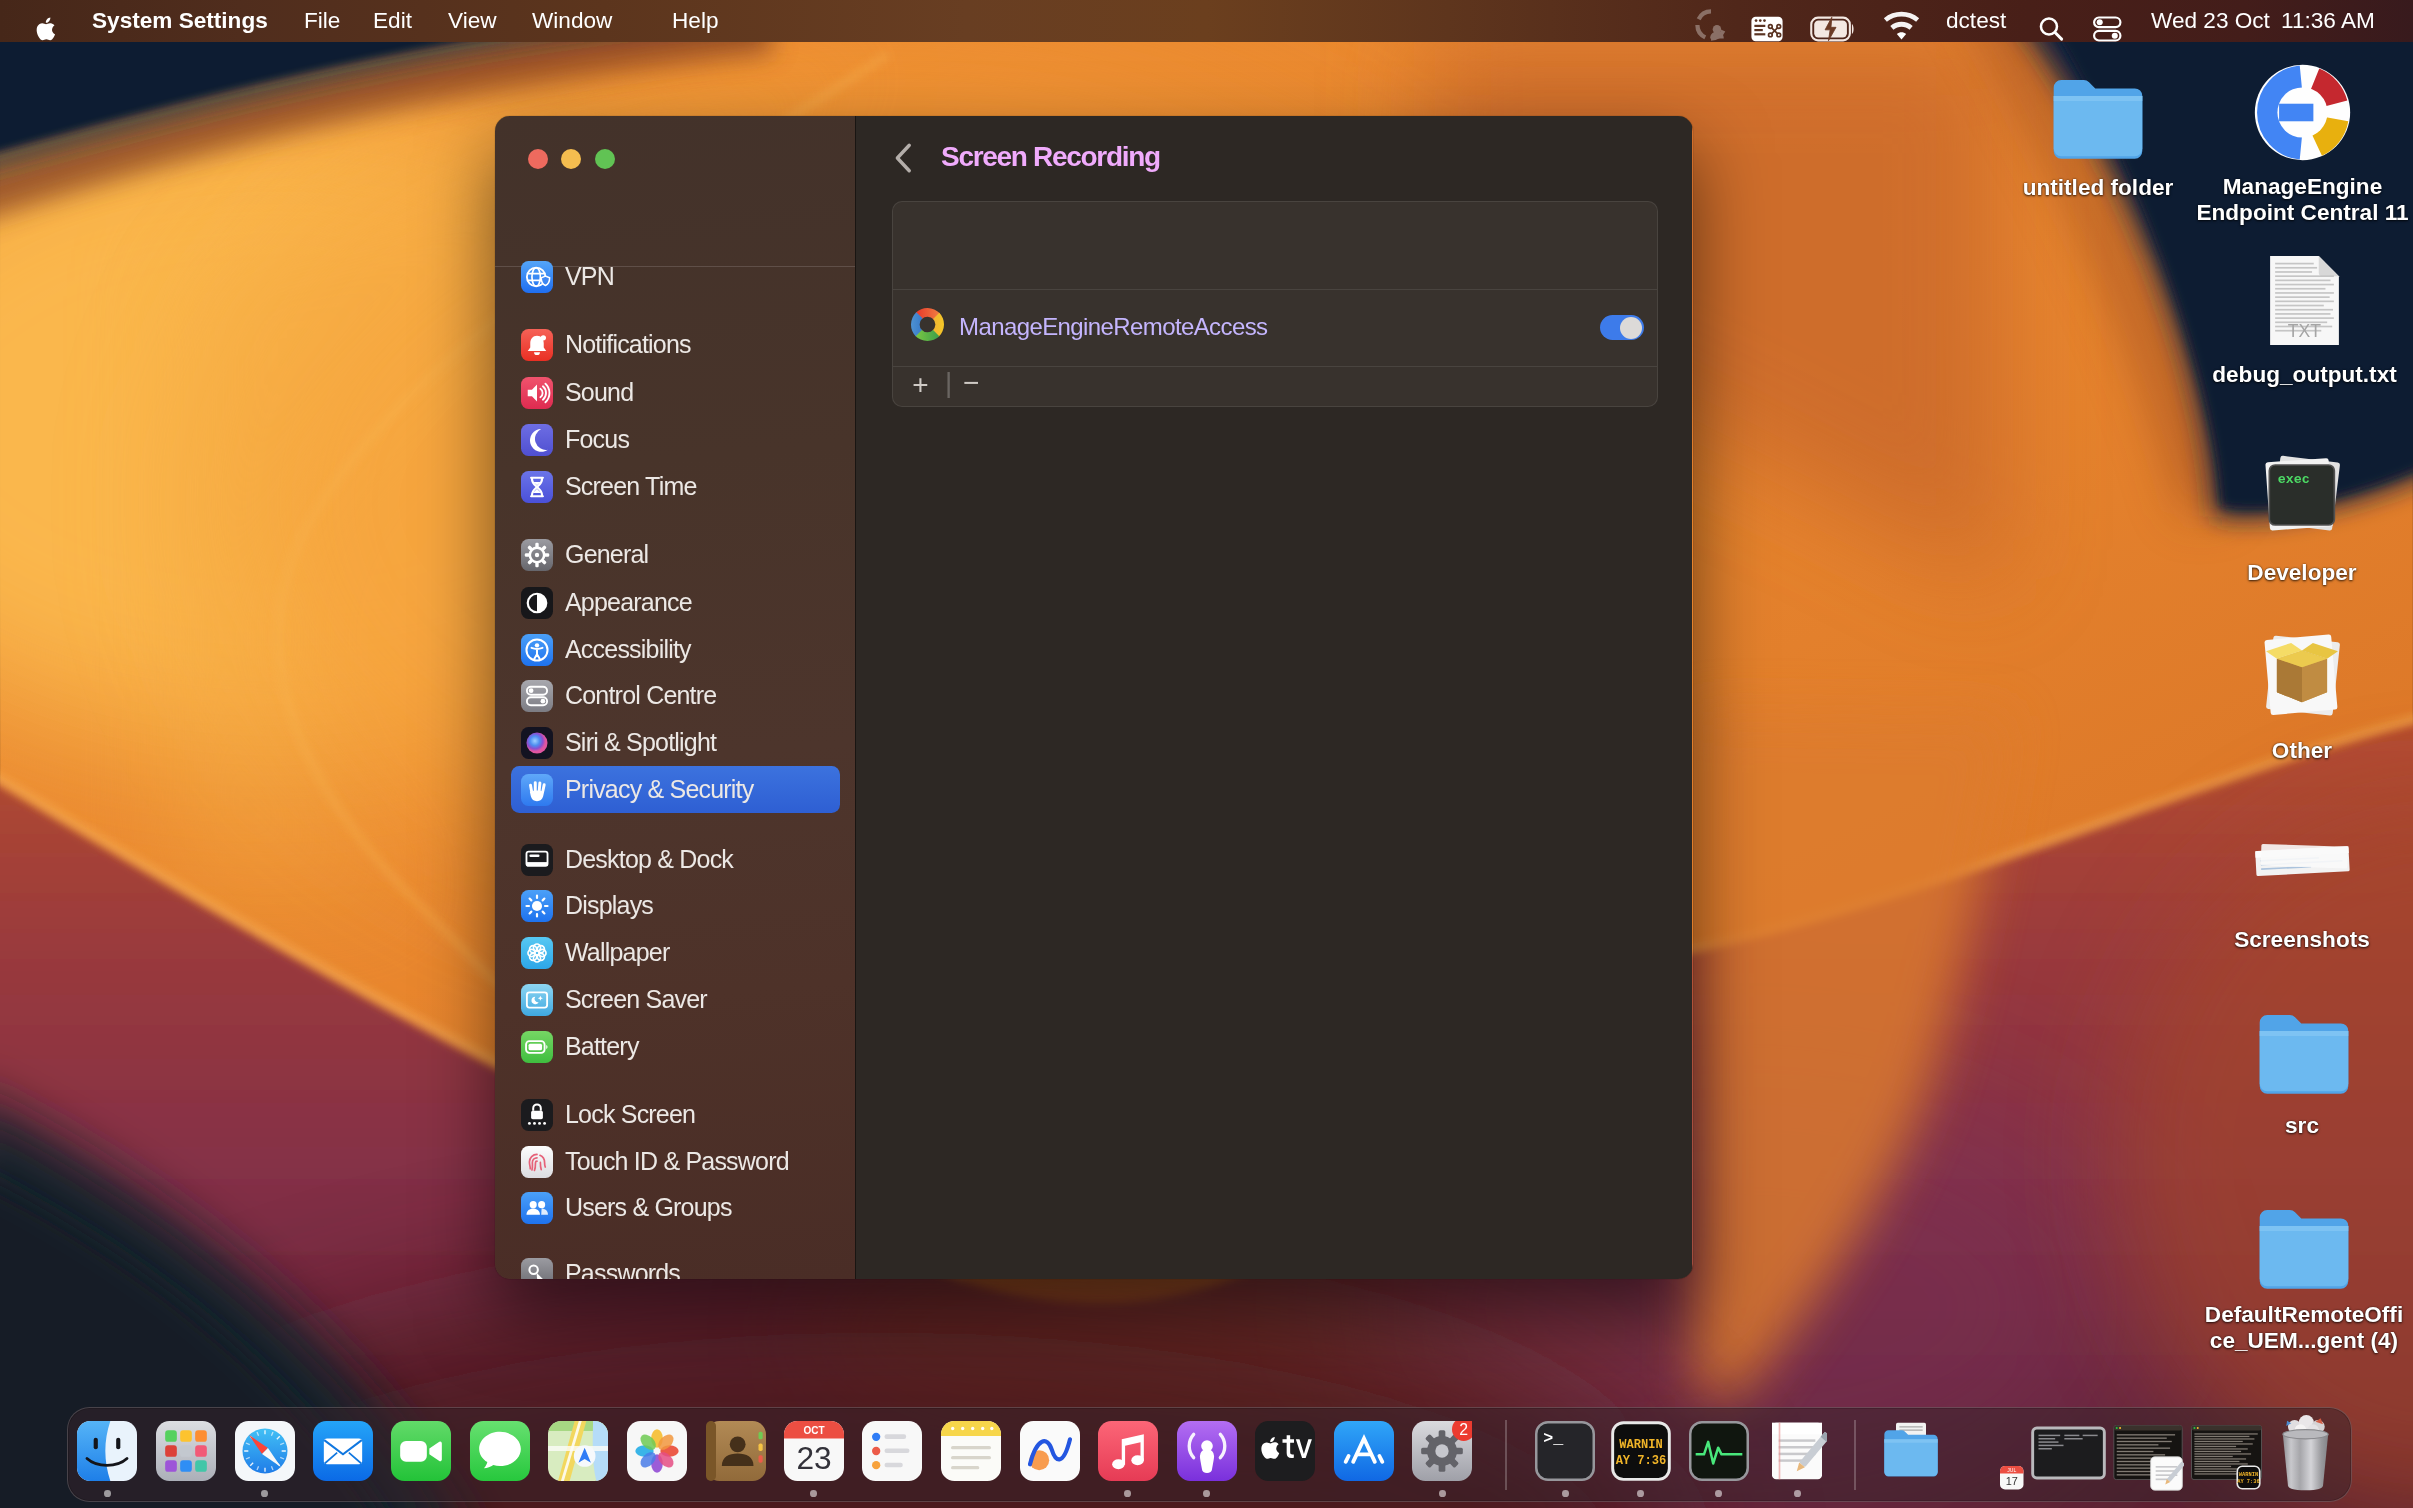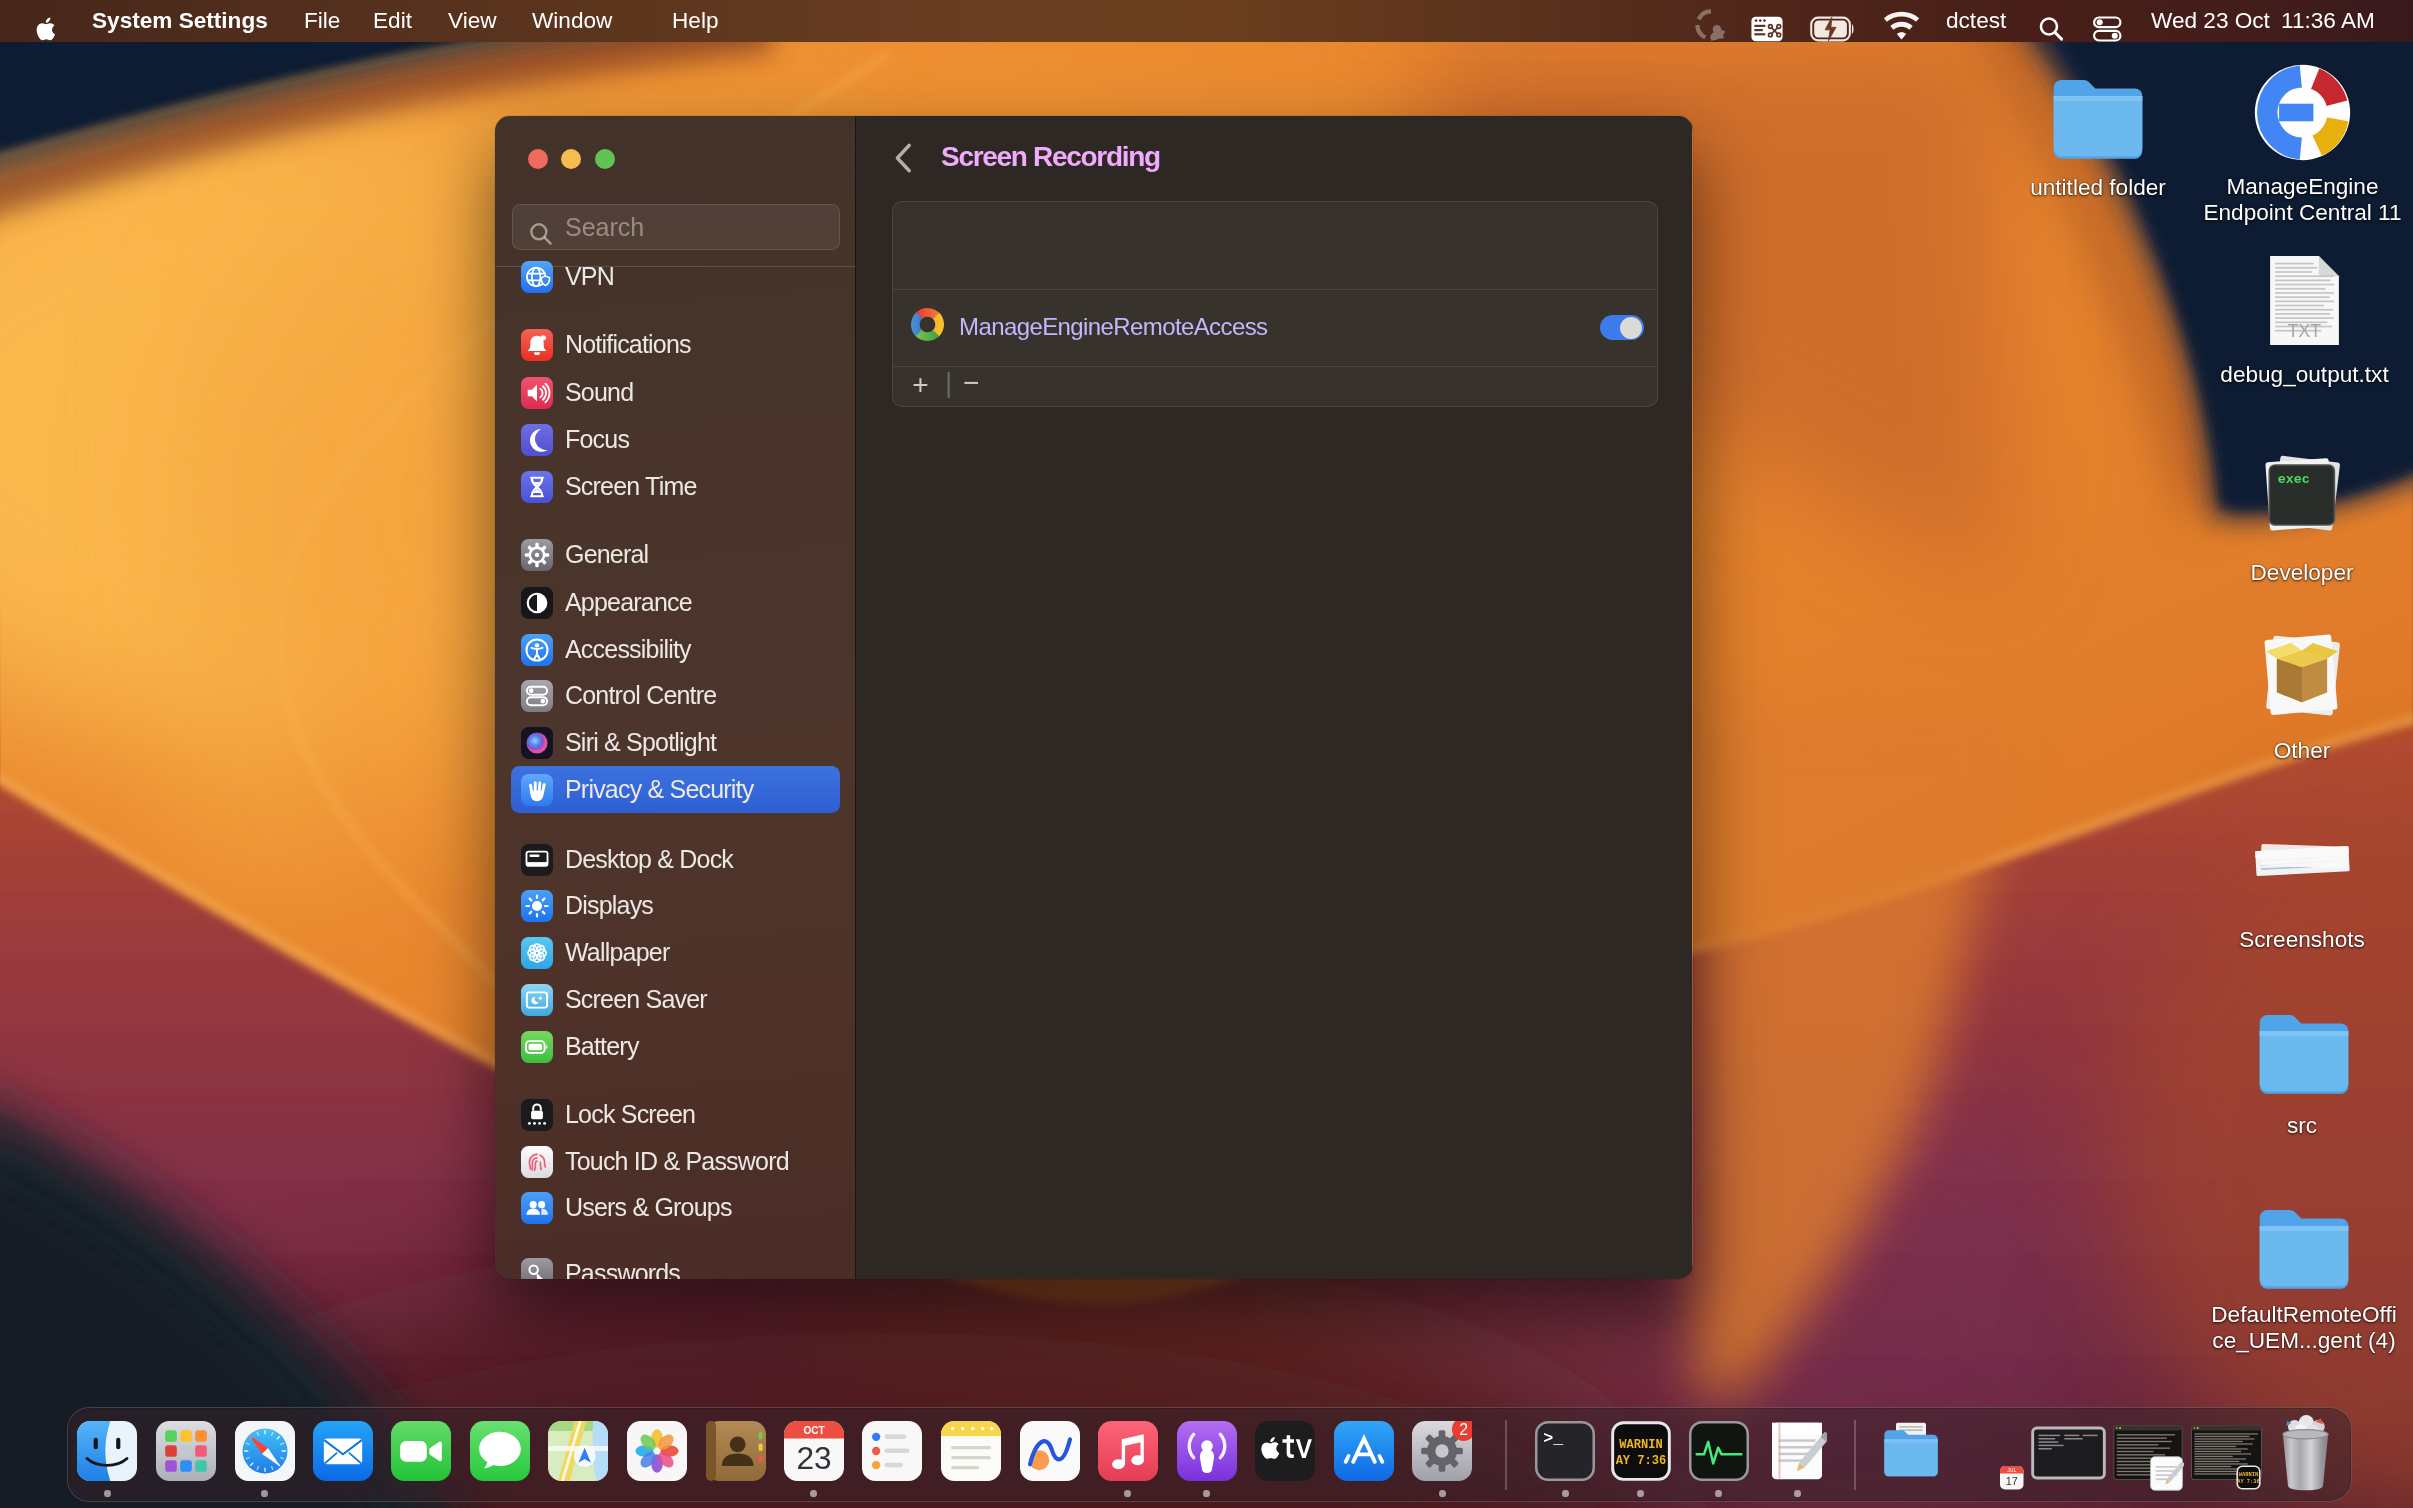--- a/index.html
+++ b/index.html
@@ -54,21 +54,21 @@
   #dock {
     position:absolute; left:67px; top:1407px; width:2285px; height:95px;
     border-radius:22.6px;
     background:rgba(54,35,43,0.52);
     border:0.8px solid rgba(255,255,255,0.16);
     box-shadow:inset 0 0 0 0.8px rgba(0,0,0,0.2);
   }
   .dk { position:absolute; top:1421px; width:60px; height:60px; }
   .dot { position:absolute; top:1490px; width:6.7px; height:6.7px; border-radius:50%; background:rgba(255,255,255,0.55); }
   .dlabel {
-    position:absolute; color:#fff; font-weight:normal; font-size:22.6px; line-height:26px;
+    position:absolute; color:#fff; font-weight:bold; font-size:22.6px; line-height:26px;
     text-align:center; white-space:nowrap;
     text-shadow:0 0.8px 2.5px rgba(0,0,0,0.75), 0 0 1.7px rgba(0,0,0,0.5);
   }
 </style>
 </head>
 <body>
 <div id="stage">
 
   <svg class="abs" width="2413" height="1508" viewBox="0 0 2880 1800" style="left:0;top:0">
     <defs>
@@ -307,26 +307,20 @@
     </svg>
     <div class="dlabel" style="left:2170px;top:1302px;width:268px">DefaultRemoteOffi<br>ce_UEM...gent (4)</div>
   </div>
 
   <div id="window">
     <div id="sidebar">
       <div class="tl" style="left:33px;background:#ee6a5e"></div>
       <div class="tl" style="left:66px;background:#f5bd4f"></div>
       <div class="tl" style="left:100px;background:#61c354"></div>
       <div class="abs" style="left:0;top:150px;width:360px;height:0.8px;background:rgba(255,255,255,0.14)"></div>
-      <div id="search"><span style="position:absolute;left:15px;top:10px;width:25px;height:25px">
-        <svg width="25" height="25" viewBox="0 0 30 30">
-              <circle cx="13" cy="13" r="9" fill="none" stroke="rgba(235,225,215,0.55)" stroke-width="3"></circle>
-              <line x1="20" y1="20" x2="27" y2="27" stroke="rgba(235,225,215,0.55)" stroke-width="3" stroke-linecap="round"></line>
-            </svg>
-      </span><span style="margin-left:52px">Search</span></div>
       <div id="sidelist">
         <div class="srow" style="top:137px">
             <span class="ic" style="background:linear-gradient(180deg,#54a5f8,#1f6ef0)"><svg width="32" height="32" viewBox="0 0 38 38">
                 <circle cx="18" cy="19" r="11" fill="none" stroke="#fff" stroke-width="2.2"></circle>
                 <ellipse cx="18" cy="19" rx="5" ry="11" fill="none" stroke="#fff" stroke-width="2"></ellipse>
                 <path d="M7,15 H29 M7,23 H29" stroke="#fff" stroke-width="2" fill="none"></path>
                 <path d="M24,20 l5,-2 5,2 c0,5 -2,8 -5,9 c-3,-1 -5,-4 -5,-9z" fill="#3f87f2" stroke="#fff" stroke-width="1.8"></path>
               </svg></span>
             <span class="tx">VPN</span>
           </div>

